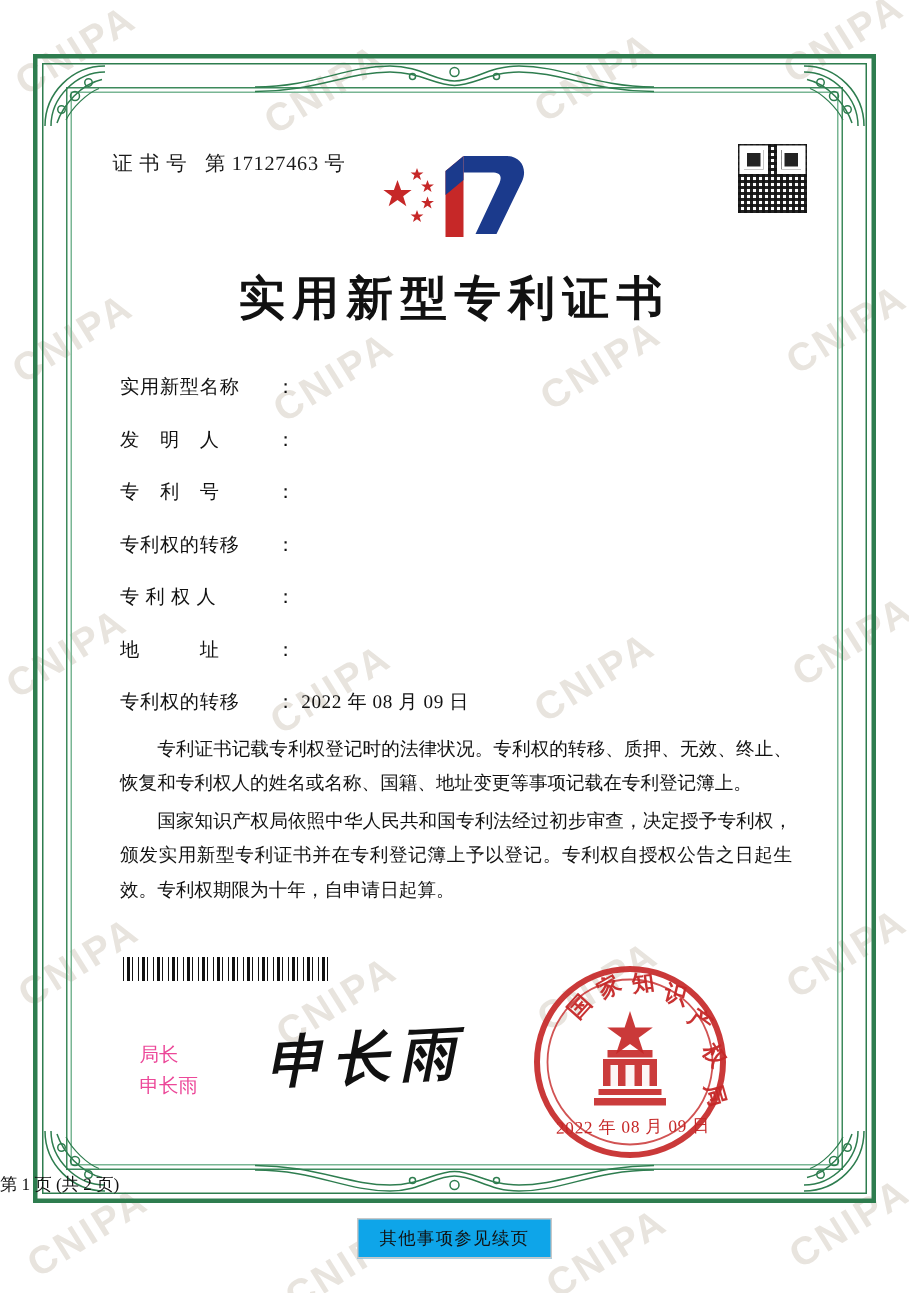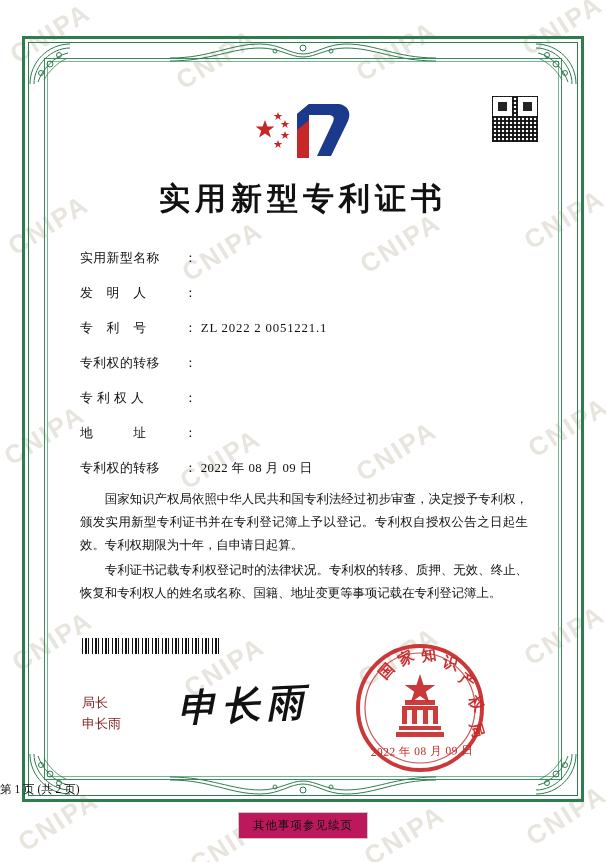--- a/index.html
+++ b/index.html
@@ -236,25 +236,25 @@
     background-image: repeating-linear-gradient(
       90deg,
       #111 0 1px, transparent 1px 3px,
       #111 3px 5px, transparent 5px 6px,
       #111 6px 7px, transparent 7px 10px);
   }
 
   
   .sig-labels {
     position: absolute;
-    left: 82px;
+    left: 93px;
     top: 692px;
     font-size: 13px;
     line-height: 1.65;
-    color: #7f1d1d;
+    color: #ec4899;
   }
   .signature {
     position: absolute;
     left: 178px;
     top: 680px;
     font-size: 38px;
     font-family: "DejaVu Serif", serif;
     font-style: italic;
     font-weight: 700;
     color: #111;
@@ -290,21 +290,21 @@
     font-size: 11.5px;
     color: #111;
   }
   .footnote {
     position: absolute;
     left: 50%;
     transform: translateX(-50%);
     top: 812px;
     padding: 5px 14px;
     border: 1px solid #c8c8c8;
-    background: #be185d;
+    background: #0ea5e9;
     font-size: 11.5px;
     color: #111;
     letter-spacing: 1px;
     white-space: nowrap;
   }
 </style>
 </head>
 <body>
 
 <div id="watermarks">
@@ -406,20 +406,24 @@
       <g fill="none" stroke="#2e7d4f" stroke-width="1">
         <path d="M0 18 C40 18 60 4 90 4 C110 4 120 14 133 14 C146 14 156 4 176 4 C206 4 226 18 266 18"></path>
         <path d="M0 21 C40 21 62 8 90 8 C110 8 120 17 133 17 C146 17 156 8 176 8 C204 8 226 21 266 21"></path>
         <circle cx="133" cy="8" r="3"></circle>
         <circle cx="105" cy="11" r="2"></circle>
         <circle cx="161" cy="11" r="2"></circle>
       </g>
     </svg>
   </div>
 
+  <div class="cert-no">
+    <span>证 书 号</span>
+    <span style="margin-left:8px">第 17127463 号</span>
+  </div>
 
   <div class="qr"></div>
 
   <div class="emblem">
     <svg width="104" height="62" viewBox="0 0 104 62">
       <path d="M58 4 L86 4 C96 4 101 12 97 21 L80 56 L66 56 L82 22 C84 17 82 15 77 15 L58 15 Z" fill="#1b3a8c"></path>
       <path d="M58 4 L58 58 L46 58 L46 14 Z" fill="#c62828"></path>
       <path d="M46 14 L58 4 L58 20 L46 30 Z" fill="#1b3a8c"></path>
       <g fill="#c62828">
         <polygon points="14,20 16.4,26.6 23.4,26.6 17.8,30.8 19.9,37.5 14,33.4 8.1,37.5 10.2,30.8 4.6,26.6 11.6,26.6"></polygon>
@@ -441,21 +445,20 @@
     </div>
 
     <div class="row">
       <span class="lbl">发　明　人</span>
       <span class="colon">：</span>
     </div>
 
     <div class="row">
       <span class="lbl">专　利　号</span>
       <span class="colon">：</span>
-      <span class="val mono">ZL 2022 2 0051221.1</span>
     </div>
 
     <div class="row">
       <span class="lbl">专利权的转移</span>
       <span class="colon">：</span>
     </div>
 
     <div class="row">
       <span class="lbl">专 利 权 人</span>
       <span class="colon">：</span>
@@ -468,22 +471,22 @@
 
     <div class="row">
       <span class="lbl">专利权的转移</span>
       <span class="colon">：</span>
       <span class="val">2022 年 08 月 09 日</span>
     </div>
 
   </div>
 
   <div class="paras">
+    <p>专利证书记载专利权登记时的法律状况。专利权的转移、质押、无效、终止、恢复和专利权人的姓名或名称、国籍、地址变更等事项记载在专利登记簿上。</p>
     <p>国家知识产权局依照中华人民共和国专利法经过初步审查，决定授予专利权，颁发实用新型专利证书并在专利登记簿上予以登记。专利权自授权公告之日起生效。专利权期限为十年，自申请日起算。</p>
-    <p>专利证书记载专利权登记时的法律状况。专利权的转移、质押、无效、终止、恢复和专利权人的姓名或名称、国籍、地址变更等事项记载在专利登记簿上。</p>
   </div>
 
   <div class="barcode"></div>
 
   <div class="sig-labels">
     <div>局长</div>
     <div>申长雨</div>
   </div>
   <div class="signature">申长雨</div>
 

